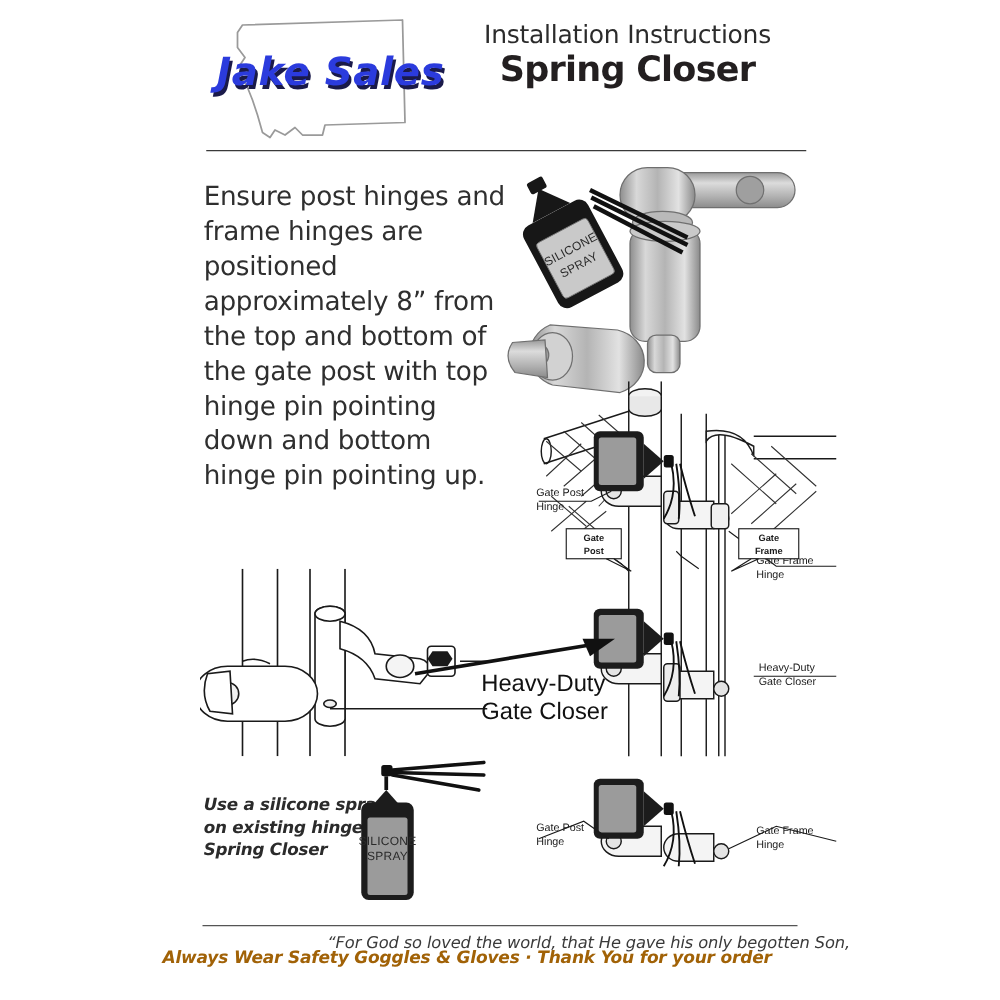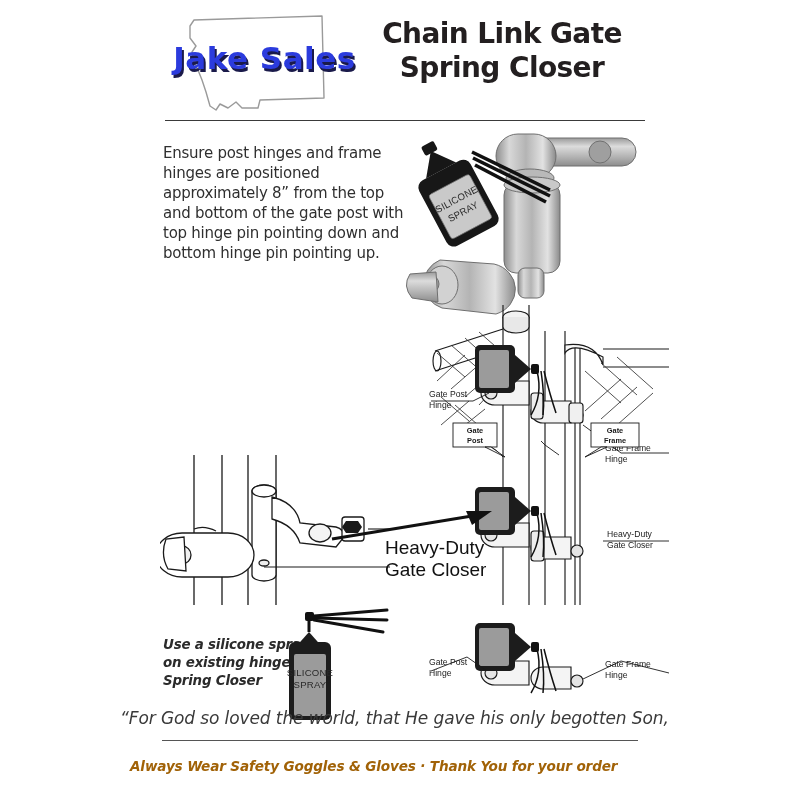--- a/index.html
+++ b/index.html
@@ -7,41 +7,41 @@
     width:800px;height:800px;position:relative;overflow:hidden;
     font-family:"Liberation Sans", sans-serif;color:#231f20;
   }
   .page{position:absolute;left:0;top:0;width:800px;height:800px;background:#fff;}
 
   
   .header{position:absolute;left:160px;top:8px;width:490px;height:108px;}
   .logo-wrap{position:absolute;left:12px;top:4px;width:185px;height:104px;}
   .logo-text{
     position:absolute;left:0px;top:28px;width:185px;text-align:center;
-    font-family:"DejaVu Sans", sans-serif;font-weight:bold;
+    font-family:"DejaVu Sans", sans-serif;font-style:italic;font-weight:bold;
     font-size:31px;letter-spacing:.5px;color:#2b3bdd;
     text-shadow:2px 3px 0 #1a1a4a;
     white-space:nowrap;
   }
   .title-wrap{position:absolute;left:192px;top:8px;width:300px;text-align:center;}
   .title-sup{
     font-family:"DejaVu Sans", sans-serif;font-size:20px;font-weight:400;
     color:#2b2b2b;line-height:1.12;letter-spacing:-0.2px;
   }
   .title-main{
     font-family:"DejaVu Sans", sans-serif;font-size:28px;font-weight:bold;
     color:#231f20;line-height:1.16;letter-spacing:-0.6px;margin-top:2px;
   }
   .hrule-top{position:absolute;left:165px;top:120px;width:480px;height:0;
     border-top:1.6px solid #3a3a3a;}
 
   
   .copy{position:absolute;left:163px;top:144px;width:243px;}
   .para{
-    font-family:"DejaVu Sans", sans-serif;font-size:15px;line-height:1.33;
+    font-family:"DejaVu Sans", sans-serif;font-size:21px;line-height:1.33;
     color:#2f2f2f;margin:0 0 14px 0;letter-spacing:-0.25px;
   }
   .note{position:absolute;left:163px;top:350px;width:250px;}
   .note p{margin:0 0 12px 0;font-family:"DejaVu Sans", sans-serif;
     font-style:italic;font-size:14.4px;line-height:1.32;color:#2b2b2b;
     letter-spacing:-0.2px;}
   .note b{font-style:normal;font-weight:bold;}
   .note .bi{font-style:italic;font-weight:bold;}
 
   .spraycopy{position:absolute;left:163px;top:636px;width:150px;}
@@ -52,22 +52,22 @@
   .hd-label{position:absolute;left:385px;top:537px;width:130px;
     font-family:"Liberation Sans", sans-serif;font-size:19px;line-height:1.15;
     color:#111;}
 
   
   .footer-line1{position:absolute;left:130px;top:722px;width:540px;text-align:left;
     font-family:"DejaVu Sans", sans-serif;font-style:italic;font-weight:bold;
     font-size:13.6px;color:#a16207;letter-spacing:-0.15px;margin-top:36px;}
   .hrule-bot{position:absolute;left:162px;top:740px;width:476px;height:0;
     border-top:1.1px solid #555;}
-  .verse{position:absolute;left:120px;top:706px;width:560px;text-align:left;
-    font-family:"DejaVu Sans", sans-serif;font-style:italic;font-size:17px;
+  .verse{position:absolute;left:120px;top:746px;width:560px;text-align:right;
+    font-family:"DejaVu Sans", sans-serif;font-style:italic;font-size:13px;
     line-height:1.42;color:#3a3a3a;letter-spacing:-0.1px;}
 
   
   .art{position:absolute;}
   svg{display:block;}
   .lbl{font-family:"Liberation Sans", sans-serif;font-size:8.6px;fill:#1a1a1a;}
   .lblb{font-family:"Liberation Sans", sans-serif;font-size:7.4px;font-weight:bold;
     fill:#1a1a1a;}
   .can-txt{font-family:"Liberation Sans", sans-serif;font-size:9.6px;fill:#2a2a2a;
     letter-spacing:.2px;}
@@ -80,21 +80,21 @@
   <div class="header">
 
     <div class="logo-wrap">
       <svg width="185" height="104" viewBox="0 0 185 104">
         <path d="M18 14 L22 8 L150 4 L152 86 L88 88 L86 96 L70 96 L64 90 L56 96 L48 92 L44 98 L38 94 L34 80 L30 68 L26 58 L22 50 L20 40 L24 34 L18 26 Z" fill="#ffffff" stroke="#9a9a9a" stroke-width="1.4" stroke-linejoin="round"></path>
       </svg>
       <div class="logo-text">Jake Sales</div>
     </div>
 
     <div class="title-wrap">
-      <div class="title-main">Chain Link Gate</div>
+      <div class="title-sup">Installation Instructions</div>
       <div class="title-main">Spring Closer</div>
     </div>
   </div>
   <div class="hrule-top"></div>
 
   <div class="copy">
     <p class="para">Ensure post hinges and frame hinges are positioned approximately 8” from the top and bottom of the gate post with top hinge pin pointing down and bottom hinge pin pointing up.</p>
   </div>
 
   <div class="note">

